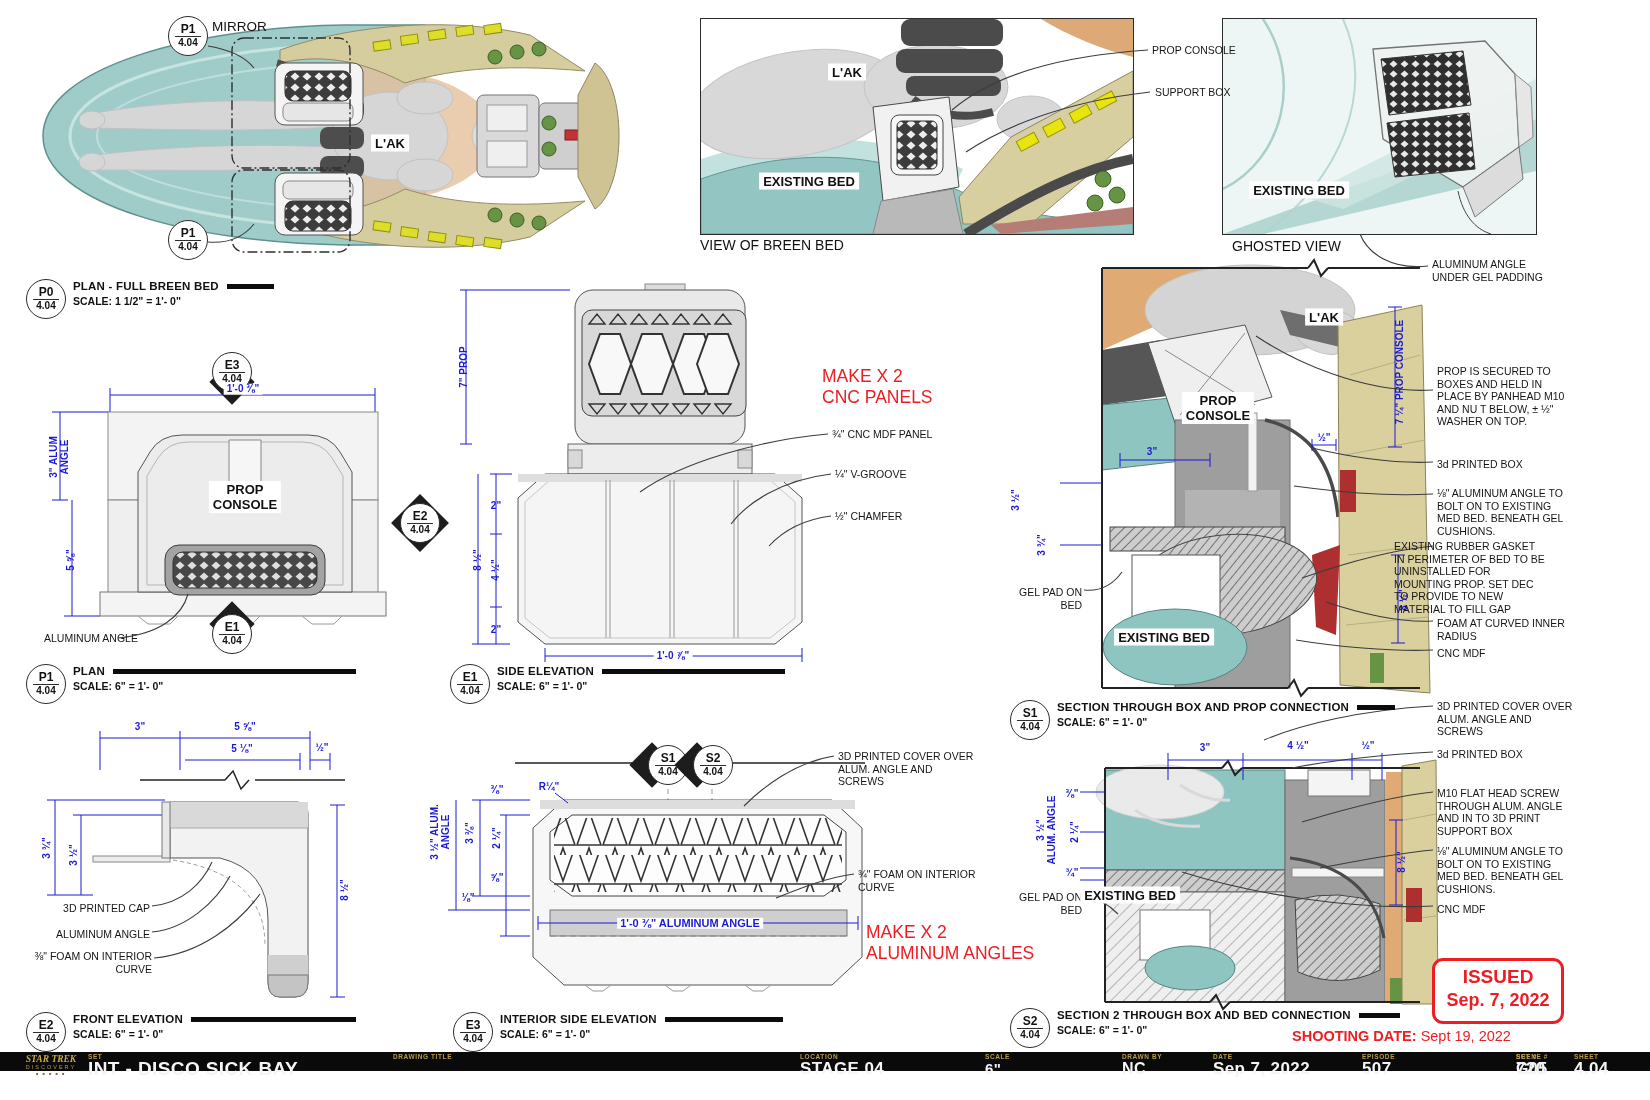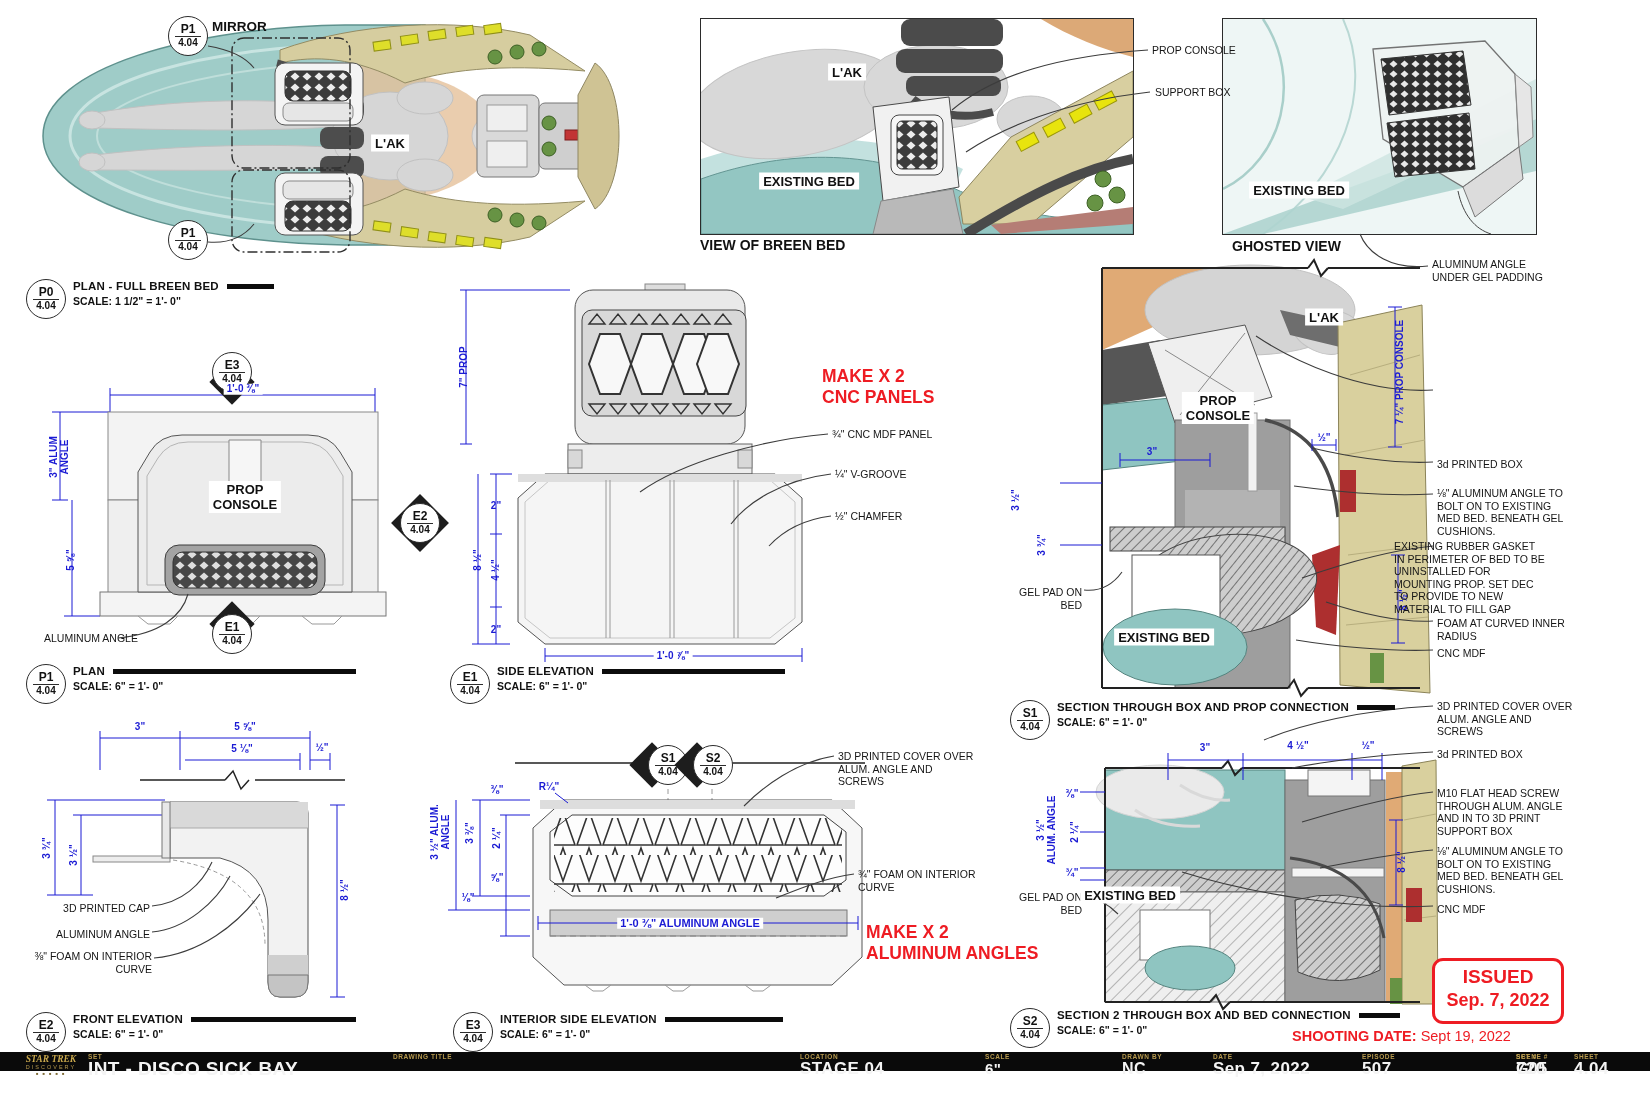--- a/index.html
+++ b/index.html
@@ -12,22 +12,22 @@
        white-space:pre-line;text-align:center;z-index:6;}
   .dim.c{transform:translate(-50%,-50%);}
   .dim.v{transform:translate(-50%,-50%) rotate(-90deg);}
   .dim.bg{background:#fff;padding:0 3px;}
   
   .co{position:absolute;font-size:10.5px;line-height:12.5px;color:#161616;white-space:pre-line;z-index:6;}
   .co.r{text-align:right;}
   
   .wlabel{position:absolute;transform:translate(-50%,-50%);background:#fff;font-weight:700;
           font-size:13px;line-height:15px;padding:1px 4px;text-align:center;white-space:pre-line;z-index:6;}
-  .caption{position:absolute;font-weight:700;font-size:14px;z-index:6;}
-  .mk{position:absolute;color:#ee1c23;font-weight:700;font-size:17.5px;line-height:21px;white-space:pre-line;z-index:6;}
+  .caption{position:absolute;font-weight:400;font-size:14px;z-index:6;}
+  .mk{position:absolute;color:#ee1c23;font-weight:400;font-size:17.5px;line-height:21px;white-space:pre-line;z-index:6;}
   
   .markerwrap{position:absolute;width:40px;height:40px;z-index:5;}
   .diamond{position:absolute;left:4px;top:4px;width:32px;height:32px;background:#1d1d1d;transform:rotate(45deg);}
   .d-down{top:14px;} .d-up{top:-6px;} .d-left{left:-12px;} .d-lr{left:4px;top:4px;transform:rotate(45deg) scale(1.28);}
   .marker{position:absolute;inset:0;border:1.5px solid #2c2c2c;border-radius:50%;background:#fff;
           display:flex;flex-direction:column;align-items:center;justify-content:center;font-weight:700;}
   .marker .mid{font-size:12px;line-height:13px;border-bottom:1.2px solid #2c2c2c;width:68%;text-align:center;}
   .marker .msheet{font-size:10px;line-height:12px;}
   
   .schdr{position:absolute;display:flex;gap:7px;align-items:flex-start;z-index:6;}
@@ -440,20 +440,25 @@
   <div class="wlabel" style="left:1218px;top:408px">PROP
 CONSOLE</div>
   <div class="wlabel" style="left:1164px;top:637px">EXISTING BED</div>
   <div class="co r" style="left:1002px;top:586px;width:80px">GEL PAD ON BED</div>
   <div class="dim c" style="left:1152px;top:452px">3"</div>
   <div class="dim c" style="left:1324px;top:438px">½"</div>
   <div class="dim v" style="left:1016px;top:500px">3 ½"</div>
   <div class="dim v" style="left:1042px;top:545px">3 ¾"</div>
   <div class="dim v" style="left:1400px;top:372px">7 ¼" PROP CONSOLE</div>
   <div class="dim v" style="left:1404px;top:600px">8 ½"</div>
+  <div class="co" style="left:1437px;top:365px;width:170px">PROP IS SECURED TO
+BOXES AND HELD IN
+PLACE BY PANHEAD M10
+AND NU T BELOW, ± ½"
+WASHER ON TOP.</div>
   <div class="co" style="left:1437px;top:458px;width:170px">3d PRINTED BOX</div>
   <div class="co" style="left:1437px;top:487px;width:170px">⅛" ALUMINUM ANGLE TO
 BOLT ON TO EXISTING
 MED BED. BENEATH GEL
 CUSHIONS.</div>
   <div class="co" style="left:1394px;top:540px;width:175px">EXISTING RUBBER GASKET
 IN PERIMETER OF BED TO BE
 UNINSTALLED FOR
 MOUNTING PROP. SET DEC
 TO PROVIDE TO NEW

